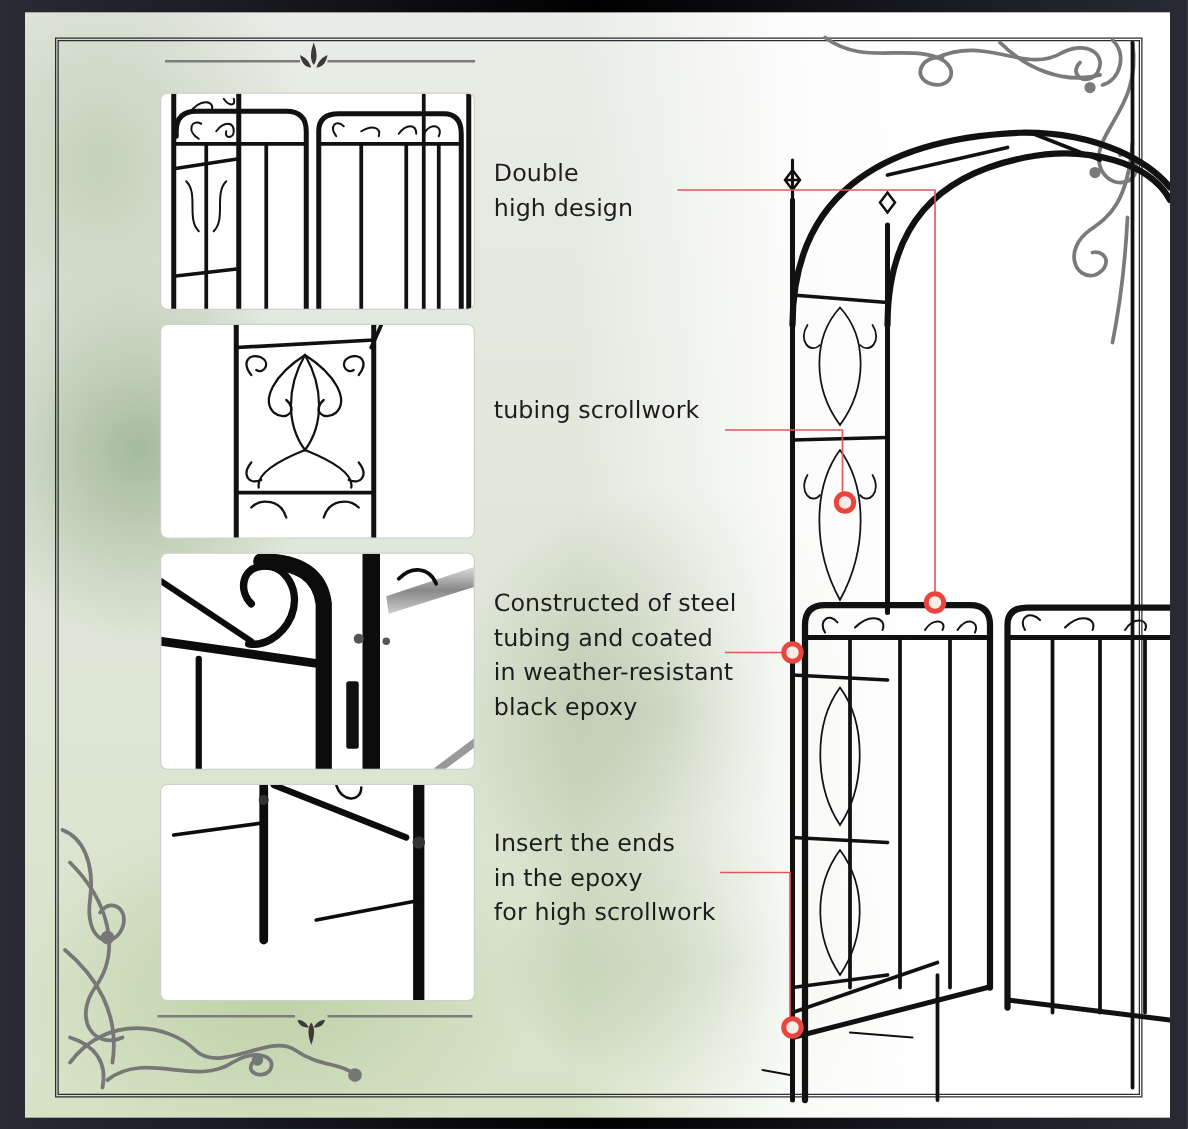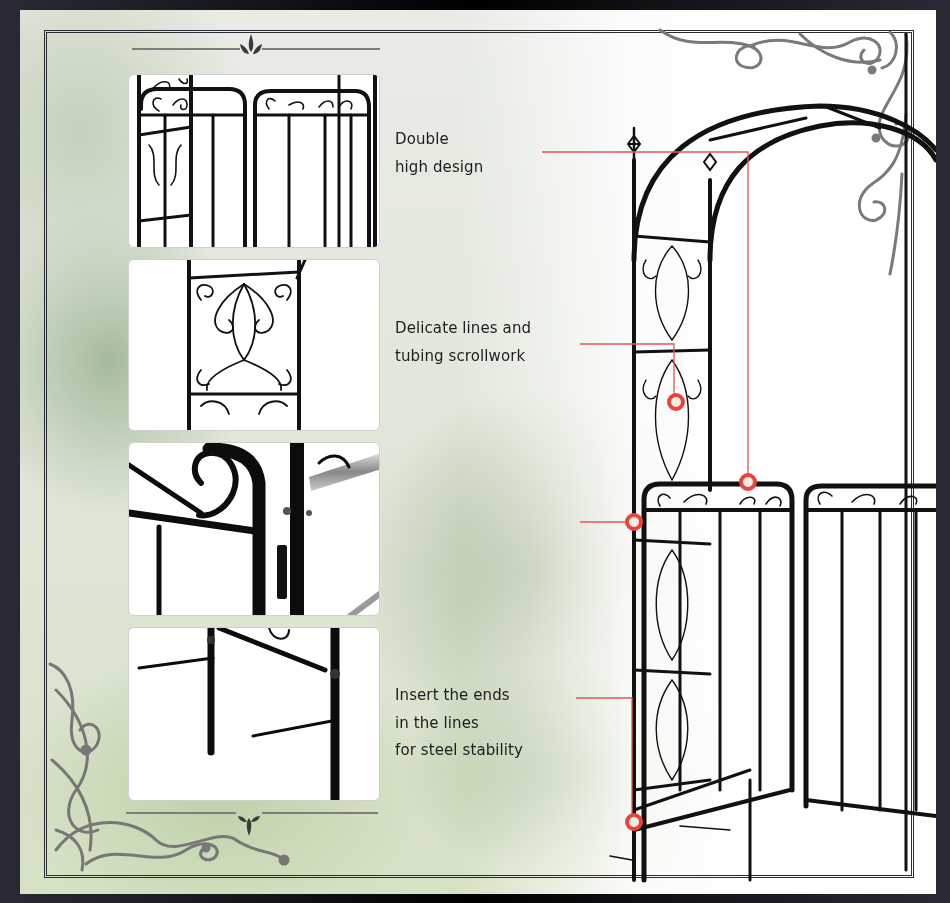--- a/index.html
+++ b/index.html
@@ -36,21 +36,21 @@
     position: absolute; left: 108px; width: 252px; background: #fff;
     border-radius: 6px; border: 1px solid #cfd2c8; overflow: hidden;
   }
   .thumb svg { position: absolute; left: 0; top: 0; }
   .divider {
     position: absolute; height: 2px; background: #7d7d7d;
   }
   .fleur { position: absolute; }
   .caption {
     position: absolute; left: 375px;
-    font-family: "DejaVu Sans", sans-serif; font-size: 15px; line-height: 27.5px;
+    font-family: "DejaVu Sans", sans-serif; font-size: 19px; line-height: 27.5px;
     color: #1d1d1d; letter-spacing: 0.1px;
   }
   .main-illustration { position: absolute; left: 0; top: 0; }
   .corner { position: absolute; }
 </style>
 </head>
 <body>
 
 <div class="frame"></div>
 
@@ -188,27 +188,32 @@
       <circle cx="206" cy="46" r="5" fill="#333"></circle>
       <circle cx="82" cy="12" r="4" fill="#333"></circle>
     </svg>
   </div>
 
   <div class="caption" style="top:116px">
     <div>Double</div>
     <div>high design</div>
   </div>
   <div class="caption" style="top:305px">
-    <div>Delicate lines and</div>
     <div>tubing scrollwork</div>
   </div>
-  <div class="caption" style="top:672px">
+  <div class="caption" style="top:460px">
+    <div>Constructed of steel</div>
+    <div>tubing and coated</div>
+    <div>in weather-resistant</div>
+    <div>black epoxy</div>
+  </div>
+  <div class="caption" style="top:652px">
     <div>Insert the ends</div>
-    <div>in the lines</div>
-    <div>for steel stability</div>
+    <div>in the epoxy</div>
+    <div>for high scrollwork</div>
   </div>
 
   <svg class="main-illustration" width="916" height="884" viewBox="0 0 916 884">
     <g fill="none" stroke="#111" stroke-linecap="round">
 
       <path d="M614 250 C614 150 680 100 800 96 C860 96 900 120 916 140" stroke-width="5"></path>
       <path d="M690 250 C690 170 730 130 800 116 C850 106 900 120 916 150" stroke-width="5"></path>
       <path d="M690 130 L786 108" stroke-width="3"></path>
       <path d="M804 96 L860 118" stroke-width="3"></path>
 

